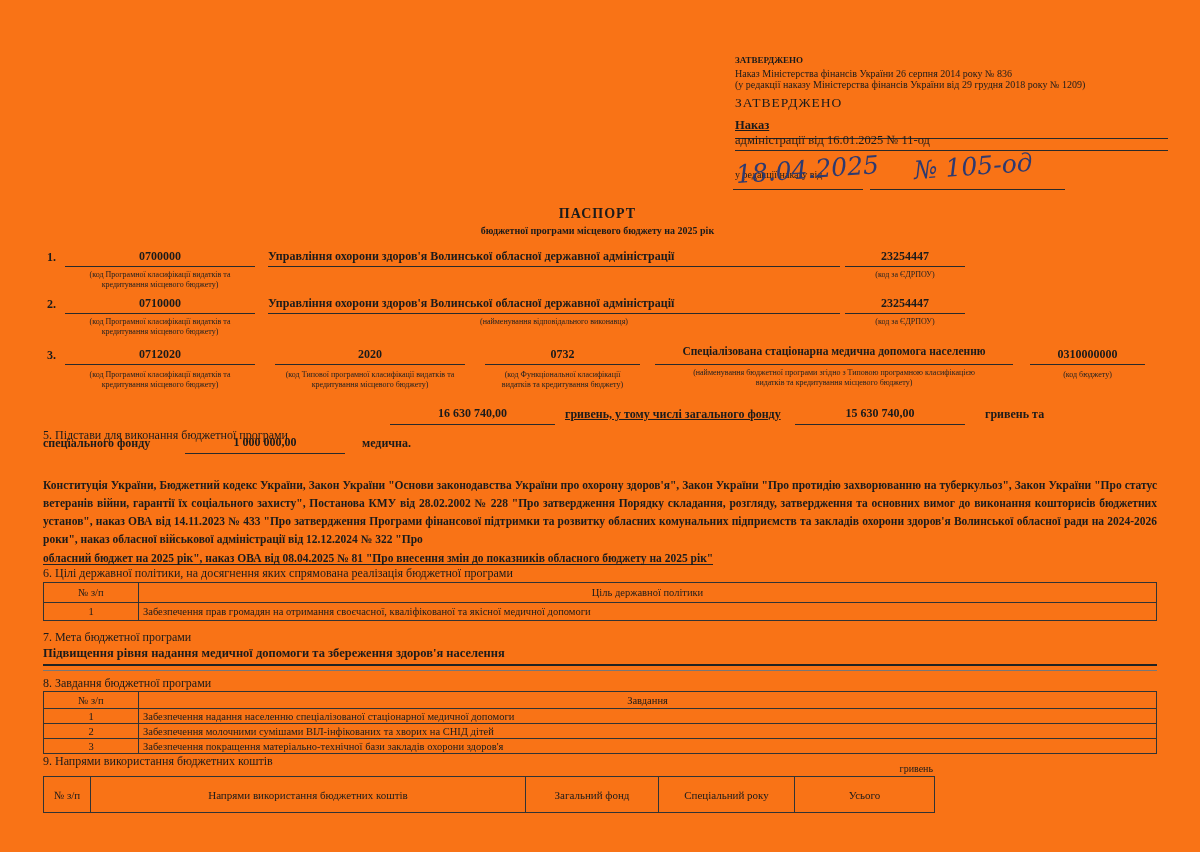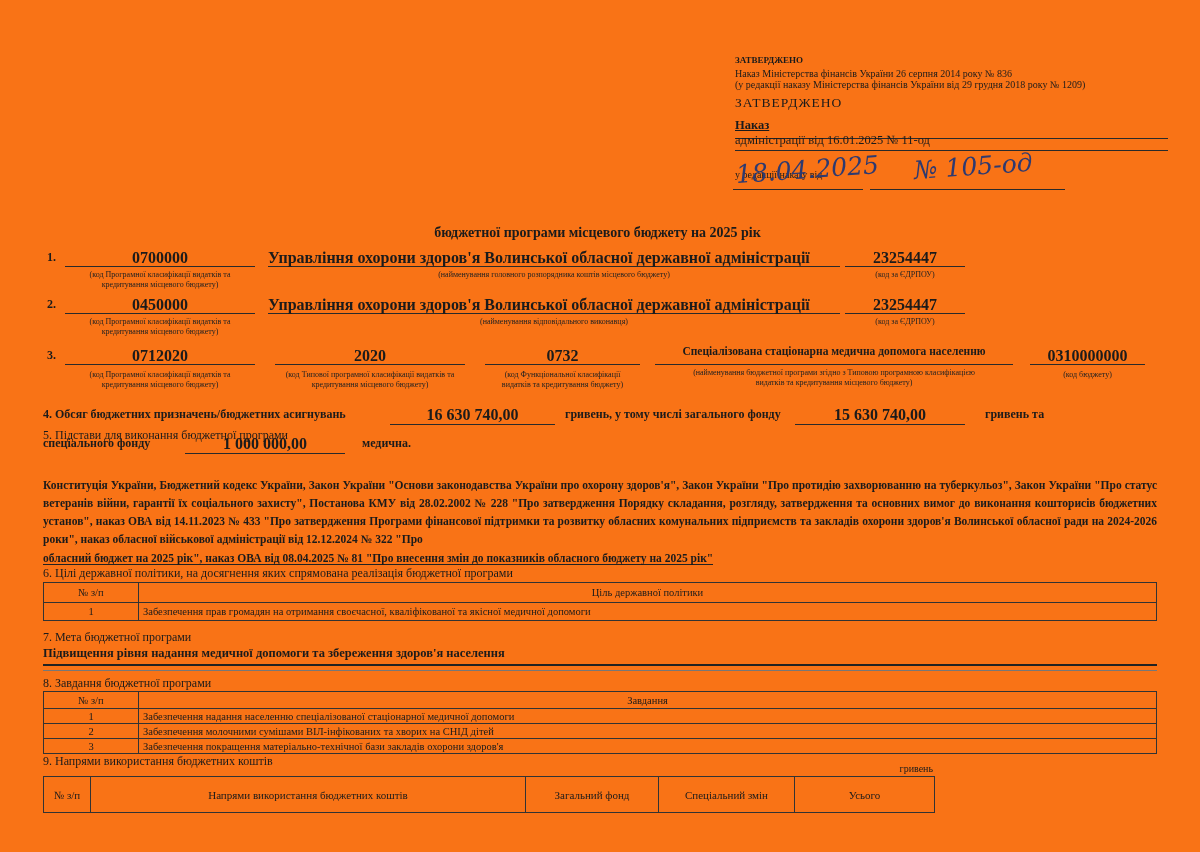--- a/index.html
+++ b/index.html
@@ -1,21 +1,21 @@
 <!DOCTYPE html>
 <html><head>
 <meta charset="utf-8">
 <style>
   html,body{margin:0;padding:0;background:#e8e8e8;}
   .page{position:relative;width:1200px;height:852px;background:#f97316;
         font-family:"Liberation Serif", serif;color:#1b1b1b;overflow:hidden;margin:0 auto;}
   .abs{position:absolute;}
   .b{font-weight:bold;}
   .cap{font-size:8px;line-height:1.3;text-align:center;color:#222;}
-  .field{border-bottom:1.5px solid #2a2a2a;text-align:center;font-weight:bold;font-size:16px;}
+  .field{border-bottom:1.5px solid #2a2a2a;text-align:center;font-weight:bold;font-size:12px;}
   .line{border-bottom:1.5px solid #2a2a2a;height:0;}
   .small8{font-size:10px;}
   .t12{font-size:12px;}
   table{border-collapse:collapse;table-layout:fixed;}
   td,th{border:1px solid #333;font-family:"Liberation Serif", serif;font-weight:normal;
         padding:0 4px;overflow:hidden;white-space:nowrap;}
   th{text-align:center;}
   .hand{font-family:"DejaVu Serif", serif;font-style:italic;color:#2e3a70;
         font-size:25px;white-space:nowrap;transform:rotate(-4deg);transform-origin:left bottom;}
   .just{text-align:justify;font-weight:bold;font-size:11.5px;line-height:18px;}
@@ -36,35 +36,35 @@
   </div>
   <div class="abs" style="left:735px;top:133px;width:433px;font-size:12.5px;border-bottom:1.5px solid #2a2a2a;padding-bottom:2px;">
     <div>адміністрації від 16.01.2025 № 11-од</div>
   </div>
   <div class="abs small8" style="left:735px;top:169px;">у редакції наказу від</div>
   <div class="abs line" style="left:733px;top:189px;width:130px;"></div>
   <div class="abs line" style="left:870px;top:189px;width:195px;"></div>
   <div class="abs hand" style="left:737px;top:160px;">18.04.2025</div>
   <div class="abs hand" style="left:915px;top:156px;">№ 105-од</div>
 
-  <div class="abs b" style="left:0;top:225px;width:1195px;text-align:center;font-size:14px;">бюджетної програми місцевого бюджету на 2025 рік</div>
+  <div class="abs b" style="left:0;top:206px;width:1195px;text-align:center;font-size:14px;letter-spacing:1px;">ПАСПОРТ</div>
+  <div class="abs b" style="left:0;top:225px;width:1195px;text-align:center;font-size:10px;">бюджетної програми місцевого бюджету на 2025 рік</div>
 
   <div class="abs b t12" style="left:47px;top:250px;">1.</div>
   <div class="abs field" style="left:65px;top:249px;width:190px;height:17px;">0700000</div>
   <div class="abs cap" style="left:65px;top:270px;width:190px;">
     <div>(код Програмної класифікації видатків та</div>
     <div>кредитування місцевого бюджету)</div>
   </div>
   <div class="abs field" style="left:268px;top:249px;width:572px;height:17px;text-align:left;">Управління охорони здоров'я Волинської обласної державної адміністрації</div>
-  <div class="abs cap" style="left:268px;top:270px;width:572px;">(найменування головного розпорядника коштів місцевого бюджету)</div>
   <div class="abs field" style="left:845px;top:249px;width:120px;height:17px;">23254447</div>
   <div class="abs cap" style="left:845px;top:270px;width:120px;">(код за ЄДРПОУ)</div>
 
   <div class="abs b t12" style="left:47px;top:297px;">2.</div>
-  <div class="abs field" style="left:65px;top:296px;width:190px;height:17px;">0450000</div>
+  <div class="abs field" style="left:65px;top:296px;width:190px;height:17px;">0710000</div>
   <div class="abs cap" style="left:65px;top:317px;width:190px;">
     <div>(код Програмної класифікації видатків та</div>
     <div>кредитування місцевого бюджету)</div>
   </div>
   <div class="abs field" style="left:268px;top:296px;width:572px;height:17px;text-align:left;">Управління охорони здоров'я Волинської обласної державної адміністрації</div>
   <div class="abs cap" style="left:268px;top:317px;width:572px;">(найменування відповідального виконавця)</div>
   <div class="abs field" style="left:845px;top:296px;width:120px;height:17px;">23254447</div>
   <div class="abs cap" style="left:845px;top:317px;width:120px;">(код за ЄДРПОУ)</div>
 
   <div class="abs b t12" style="left:47px;top:348px;">3.</div>
@@ -84,23 +84,22 @@
     <div>видатків та кредитування бюджету)</div>
   </div>
   <div class="abs cap" style="left:650px;top:368px;width:368px;">
     <div>(найменування бюджетної програми згідно з Типовою програмною класифікацією</div>
     <div>видатків та кредитування місцевого бюджету)</div>
   </div>
   <div class="abs field" style="left:655px;top:345px;width:358px;height:19px;font-size:11.5px;">Спеціалізована стаціонарна медична допомога населенню</div>
   <div class="abs field" style="left:1030px;top:347px;width:115px;height:17px;">0310000000</div>
   <div class="abs cap" style="left:1030px;top:370px;width:115px;">(код бюджету)</div>
 
-  <div class="abs b t12" style="left:43px;top:407px;">4. Обсяг бюджетних призначень/бюджетних асигнувань</div>
   <div class="abs field" style="left:390px;top:406px;width:165px;height:18px;">16 630 740,00</div>
-  <div class="abs b t12" style="left:565px;top:407px;">гривень, у тому числі загального фонду</div>
+  <div class="abs b t12" style="left:565px;top:407px;text-decoration:underline;">гривень, у тому числі загального фонду</div>
   <div class="abs field" style="left:795px;top:406px;width:170px;height:18px;">15 630 740,00</div>
   <div class="abs b t12" style="left:985px;top:407px;">гривень та</div>
   <div class="abs b t12" style="left:43px;top:436px;">спеціального фонду</div>
   <div class="abs field" style="left:185px;top:435px;width:160px;height:18px;">1 000 000,00</div>
   <div class="abs b t12" style="left:362px;top:436px;">медична.</div>
 
   <div class="abs t12" style="left:43px;top:428px;text-align:center;">5. Підстави для виконання бюджетної програми</div>
   <div class="abs" style="left:43px;top:476px;width:1114px;">
     <div class="just">Конституція України, Бюджетний кодекс України, Закон України "Основи законодавства України про охорону здоров'я", Закон України "Про протидію захворюванню на туберкульоз", Закон України "Про статус ветеранів війни, гарантії їх соціального захисту", Постанова КМУ від 28.02.2002 № 228 "Про затвердження Порядку складання, розгляду, затвердження та основних вимог до виконання кошторисів бюджетних установ", наказ ОВА від 14.11.2023 № 433 "Про затвердження Програми фінансової підтримки та розвитку обласних комунальних підприємств та закладів охорони здоров'я Волинської обласної ради на 2024-2026 роки",  наказ обласної військової адміністрації від 12.12.2024 № 322 "Про</div>
     <div><span class="ulast">обласний бюджет на 2025 рік", наказ ОВА від 08.04.2025 № 81 "Про внесення змін до показників обласного бюджету на 2025 рік"</span></div>
@@ -162,19 +161,19 @@
         <col style="width:435px">
         <col style="width:133px">
         <col style="width:136px">
         <col>
     </colgroup>
     <tbody>
         <tr style="height:36px;font-size:11px;">
       <th>№ з/п</th>
       <th>Напрями використання бюджетних коштів</th>
       <th>Загальний фонд</th>
-      <th>Спеціальний змін</th>
+      <th>Спеціальний року</th>
       <th>Усього</th>
     </tr>
   </tbody>
     </table>
 
 </div>
 
 </body></html>

